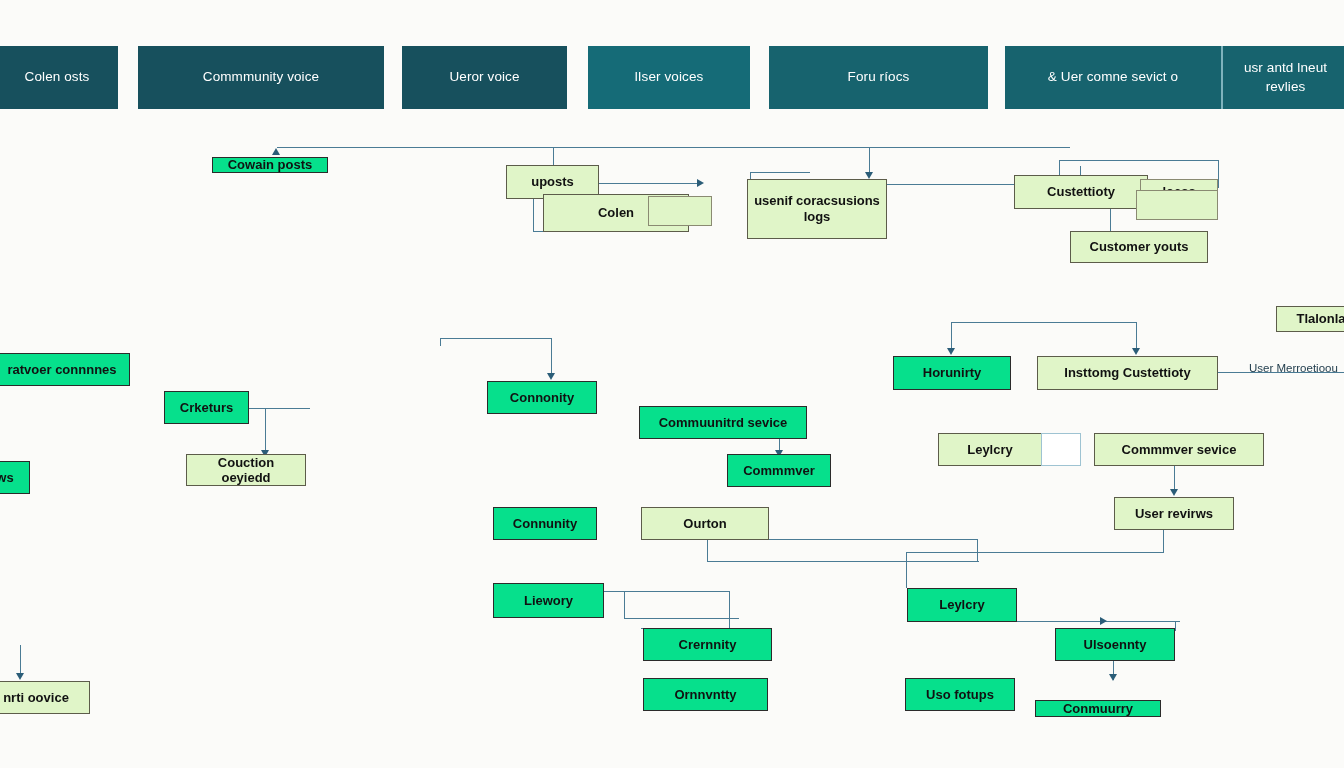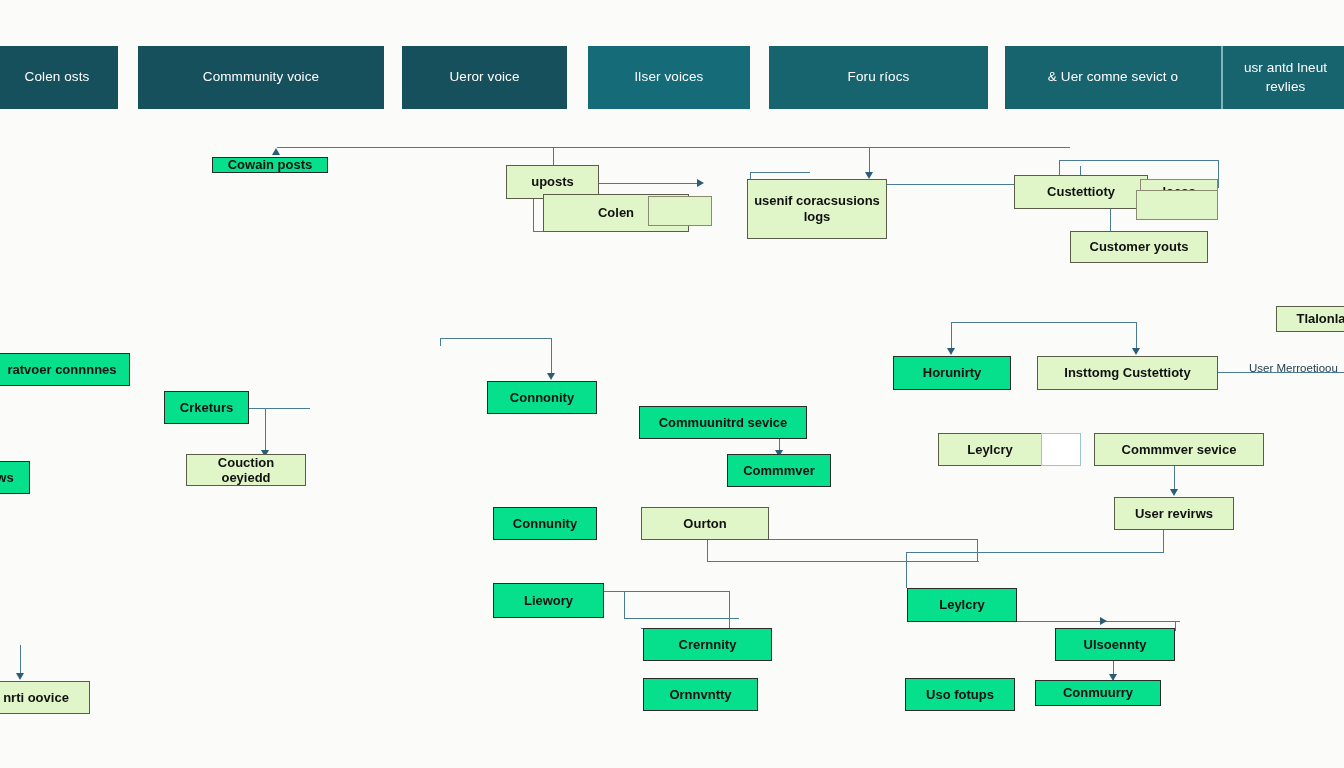--- a/index.html
+++ b/index.html
@@ -256,21 +256,21 @@
   <div class="node pale" style="left:641px;top:507px;width:128px;height:33px;">Ourton</div>
 
   <div class="node green" style="left:493px;top:576px;width:111px;height:35px;margin-top:7px;">Liewory</div>
 
   <div class="node green" style="left:907px;top:588px;width:110px;height:34px;">Leylcry</div>
 
   <div class="node green" style="left:643px;top:628px;width:129px;height:33px;">Crernnity</div>
 
   <div class="node green" style="left:1055px;top:628px;width:120px;height:33px;">Ulsoennty</div>
 
-  <div class="node green" style="left:643px;top:678px;width:115px;height:33px;">Ornnvntty</div>
+  <div class="node green" style="left:643px;top:678px;width:125px;height:33px;">Ornnvntty</div>
 
   <div class="node green" style="left:905px;top:678px;width:110px;height:33px;">Uso fotups</div>
 
-  <div class="node green" style="left:1035px;top:680px;width:126px;height:26px;text-align:right;">Conmuurry</div>
+  <div class="node green" style="left:1035px;top:700px;width:126px;height:17px;text-align:right;">Conmuurry</div>
 
   <div class="node pale" style="left:-18px;top:681px;width:108px;height:33px;">nrti oovice</div>
 
 </div>
 
 </body></html>

